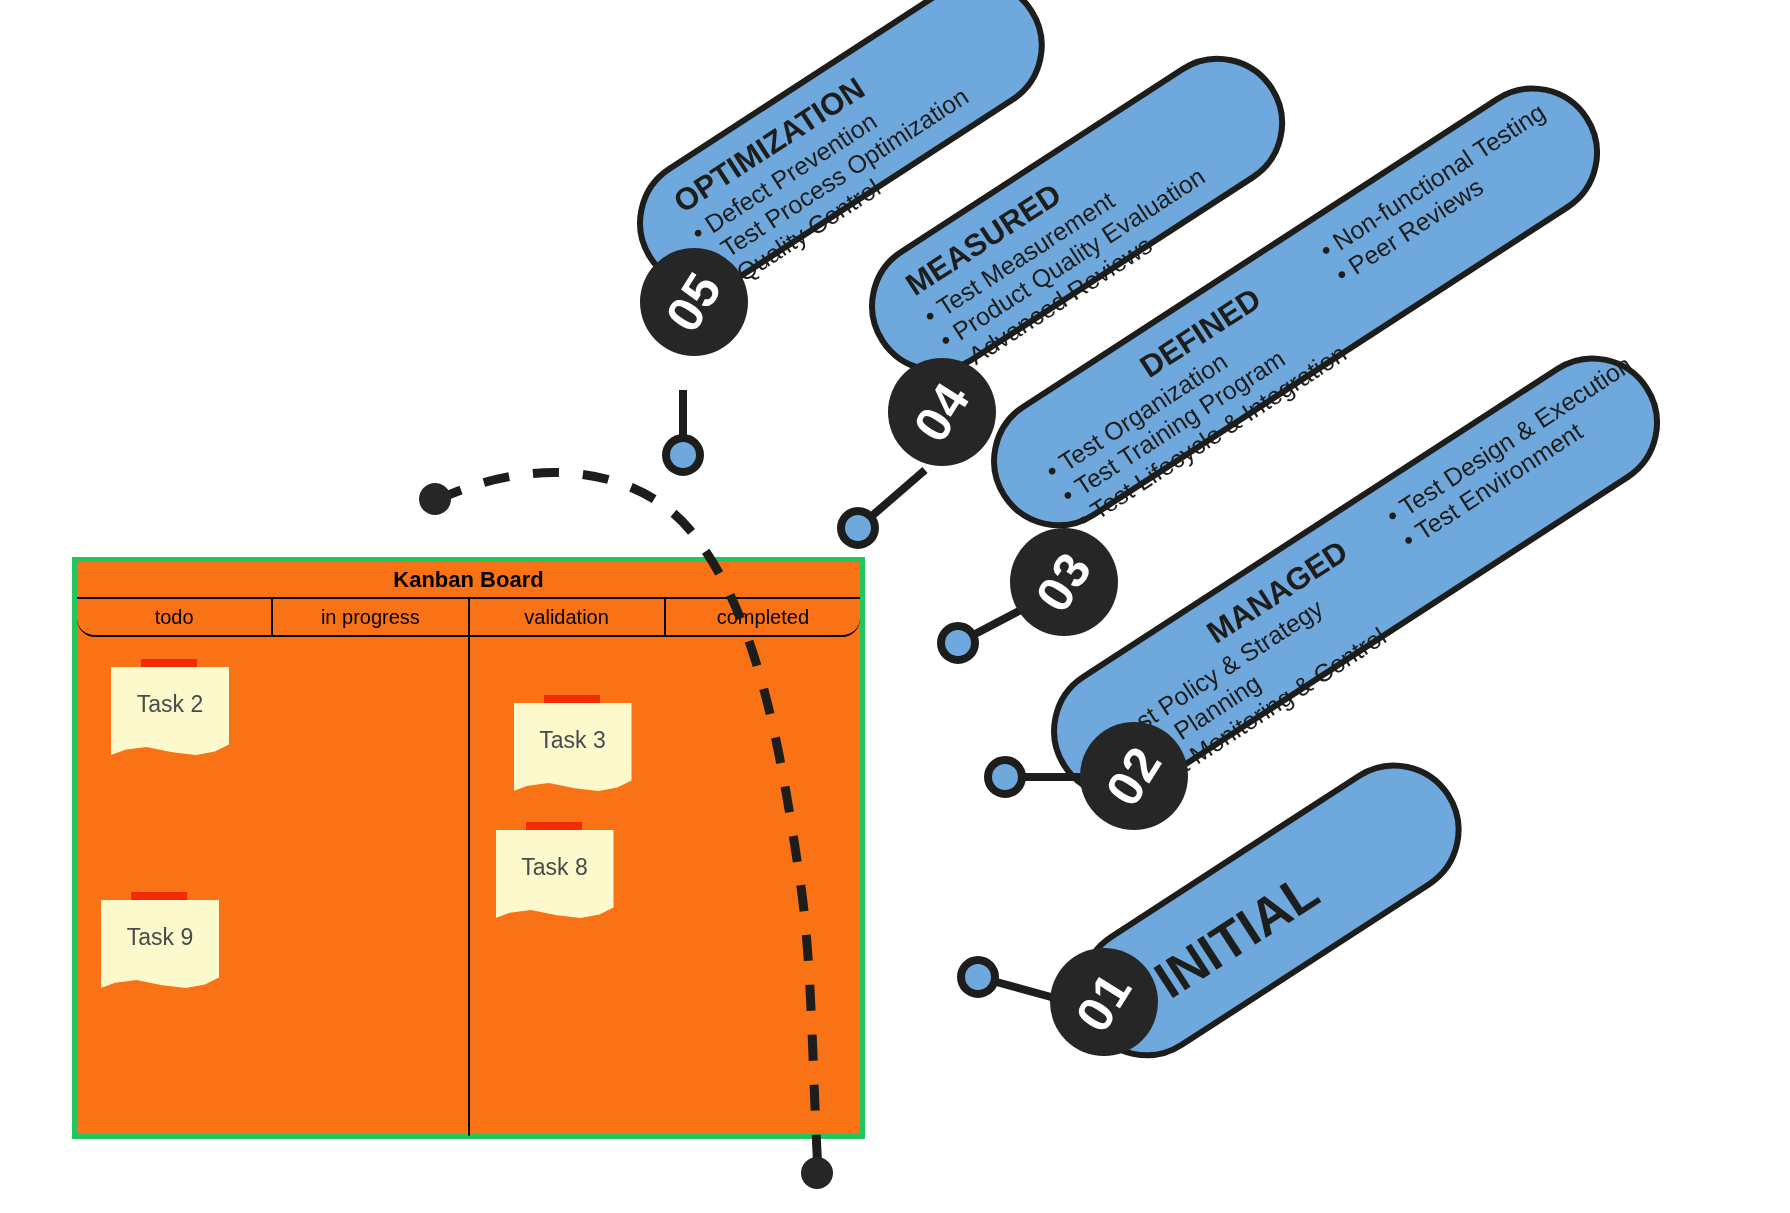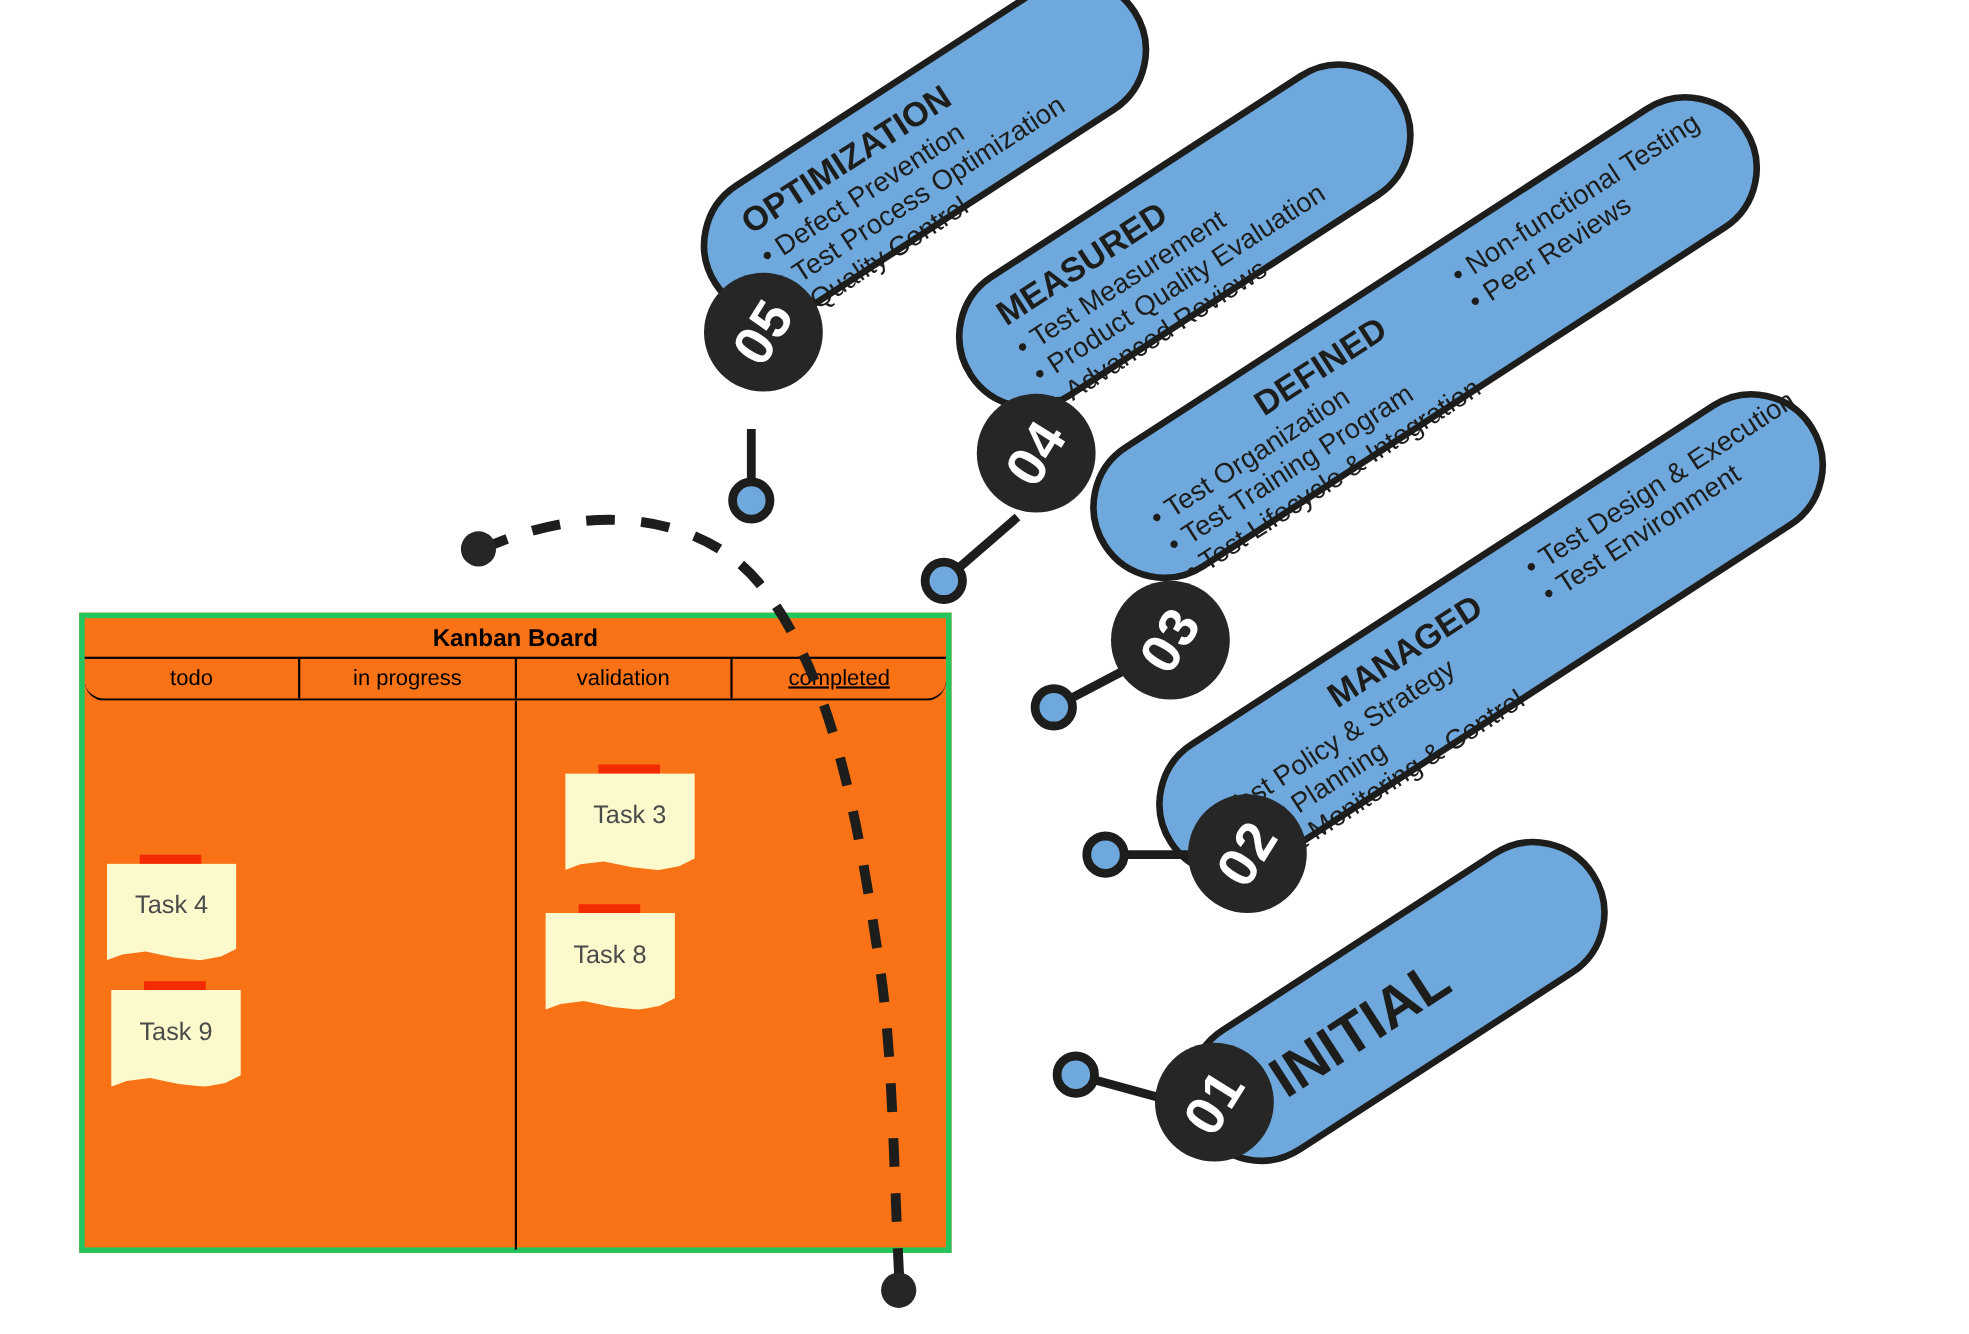--- a/index.html
+++ b/index.html
@@ -9,21 +9,21 @@
   #stage{position:absolute;left:0;top:0;width:1790px;height:1213px;}
 
   
   #kanban{position:absolute;left:72px;top:557px;width:793px;height:582px;
           border:5px solid #22c55e;box-sizing:border-box;background:#f97316;}
   #kanban-title{height:35px;border-bottom:2px solid #000;display:flex;
           align-items:center;justify-content:center;font-size:22px;font-weight:bold;color:#000;}
   #kanban-head{height:36px;display:flex;border-bottom:2px solid #000;border-radius:18px;}
   #kanban-head .hc{flex:1 1 0;display:flex;align-items:center;justify-content:center;
           font-size:20px;color:#000;border-right:2px solid #000;box-sizing:border-box;}
-  #kanban-head .hc:last-child{border-right:none;text-decoration:underline;}
+  #kanban-head .hc:last-child{border-right:none;}
   #kanban-body{display:flex;height:calc(100% - 73px);}
   .kcol{flex:1 1 0;border-right:2px solid #000;box-sizing:border-box;position:relative;}
   .kcol:last-child{border-right:none;}
 
   .note{position:absolute;width:118px;height:96px;}
   .note .paper{position:absolute;left:0;top:8px;width:118px;height:88px;
        background:#FCFACD;
        clip-path:polygon(0% 0%,100% 0%,100% 88%,88% 96%,72% 100%,52% 97%,30% 91%,12% 94%,0% 100%);}
   .note .tape{position:absolute;left:30px;top:0px;width:56px;height:17px;background:#F32B00;}
   .note .lbl{position:absolute;left:0;top:32px;width:118px;text-align:center;
@@ -144,24 +144,24 @@
     <div id="kanban-head">
       <div class="hc">todo</div>
       <div class="hc">in progress</div>
       <div class="hc">validation</div>
       <div class="hc">completed</div>
     </div>
 
     <div id="kanban-body">
 
       <div class="kcol">
-        <div class="note" style="left:20px;top:140px;">
+        <div class="note" style="left:34px;top:22px;">
           <div class="tape"></div>
           <div class="paper"></div>
-          <div class="lbl">Task 4</div>
+          <div class="lbl">Task 2</div>
         </div>
         <div class="note" style="left:24px;top:255px;">
           <div class="tape"></div>
           <div class="paper"></div>
           <div class="lbl">Task 9</div>
         </div>
       </div>
 
       <div class="kcol">
         <div class="note" style="left:32px;top:58px;margin-left:12px;">

